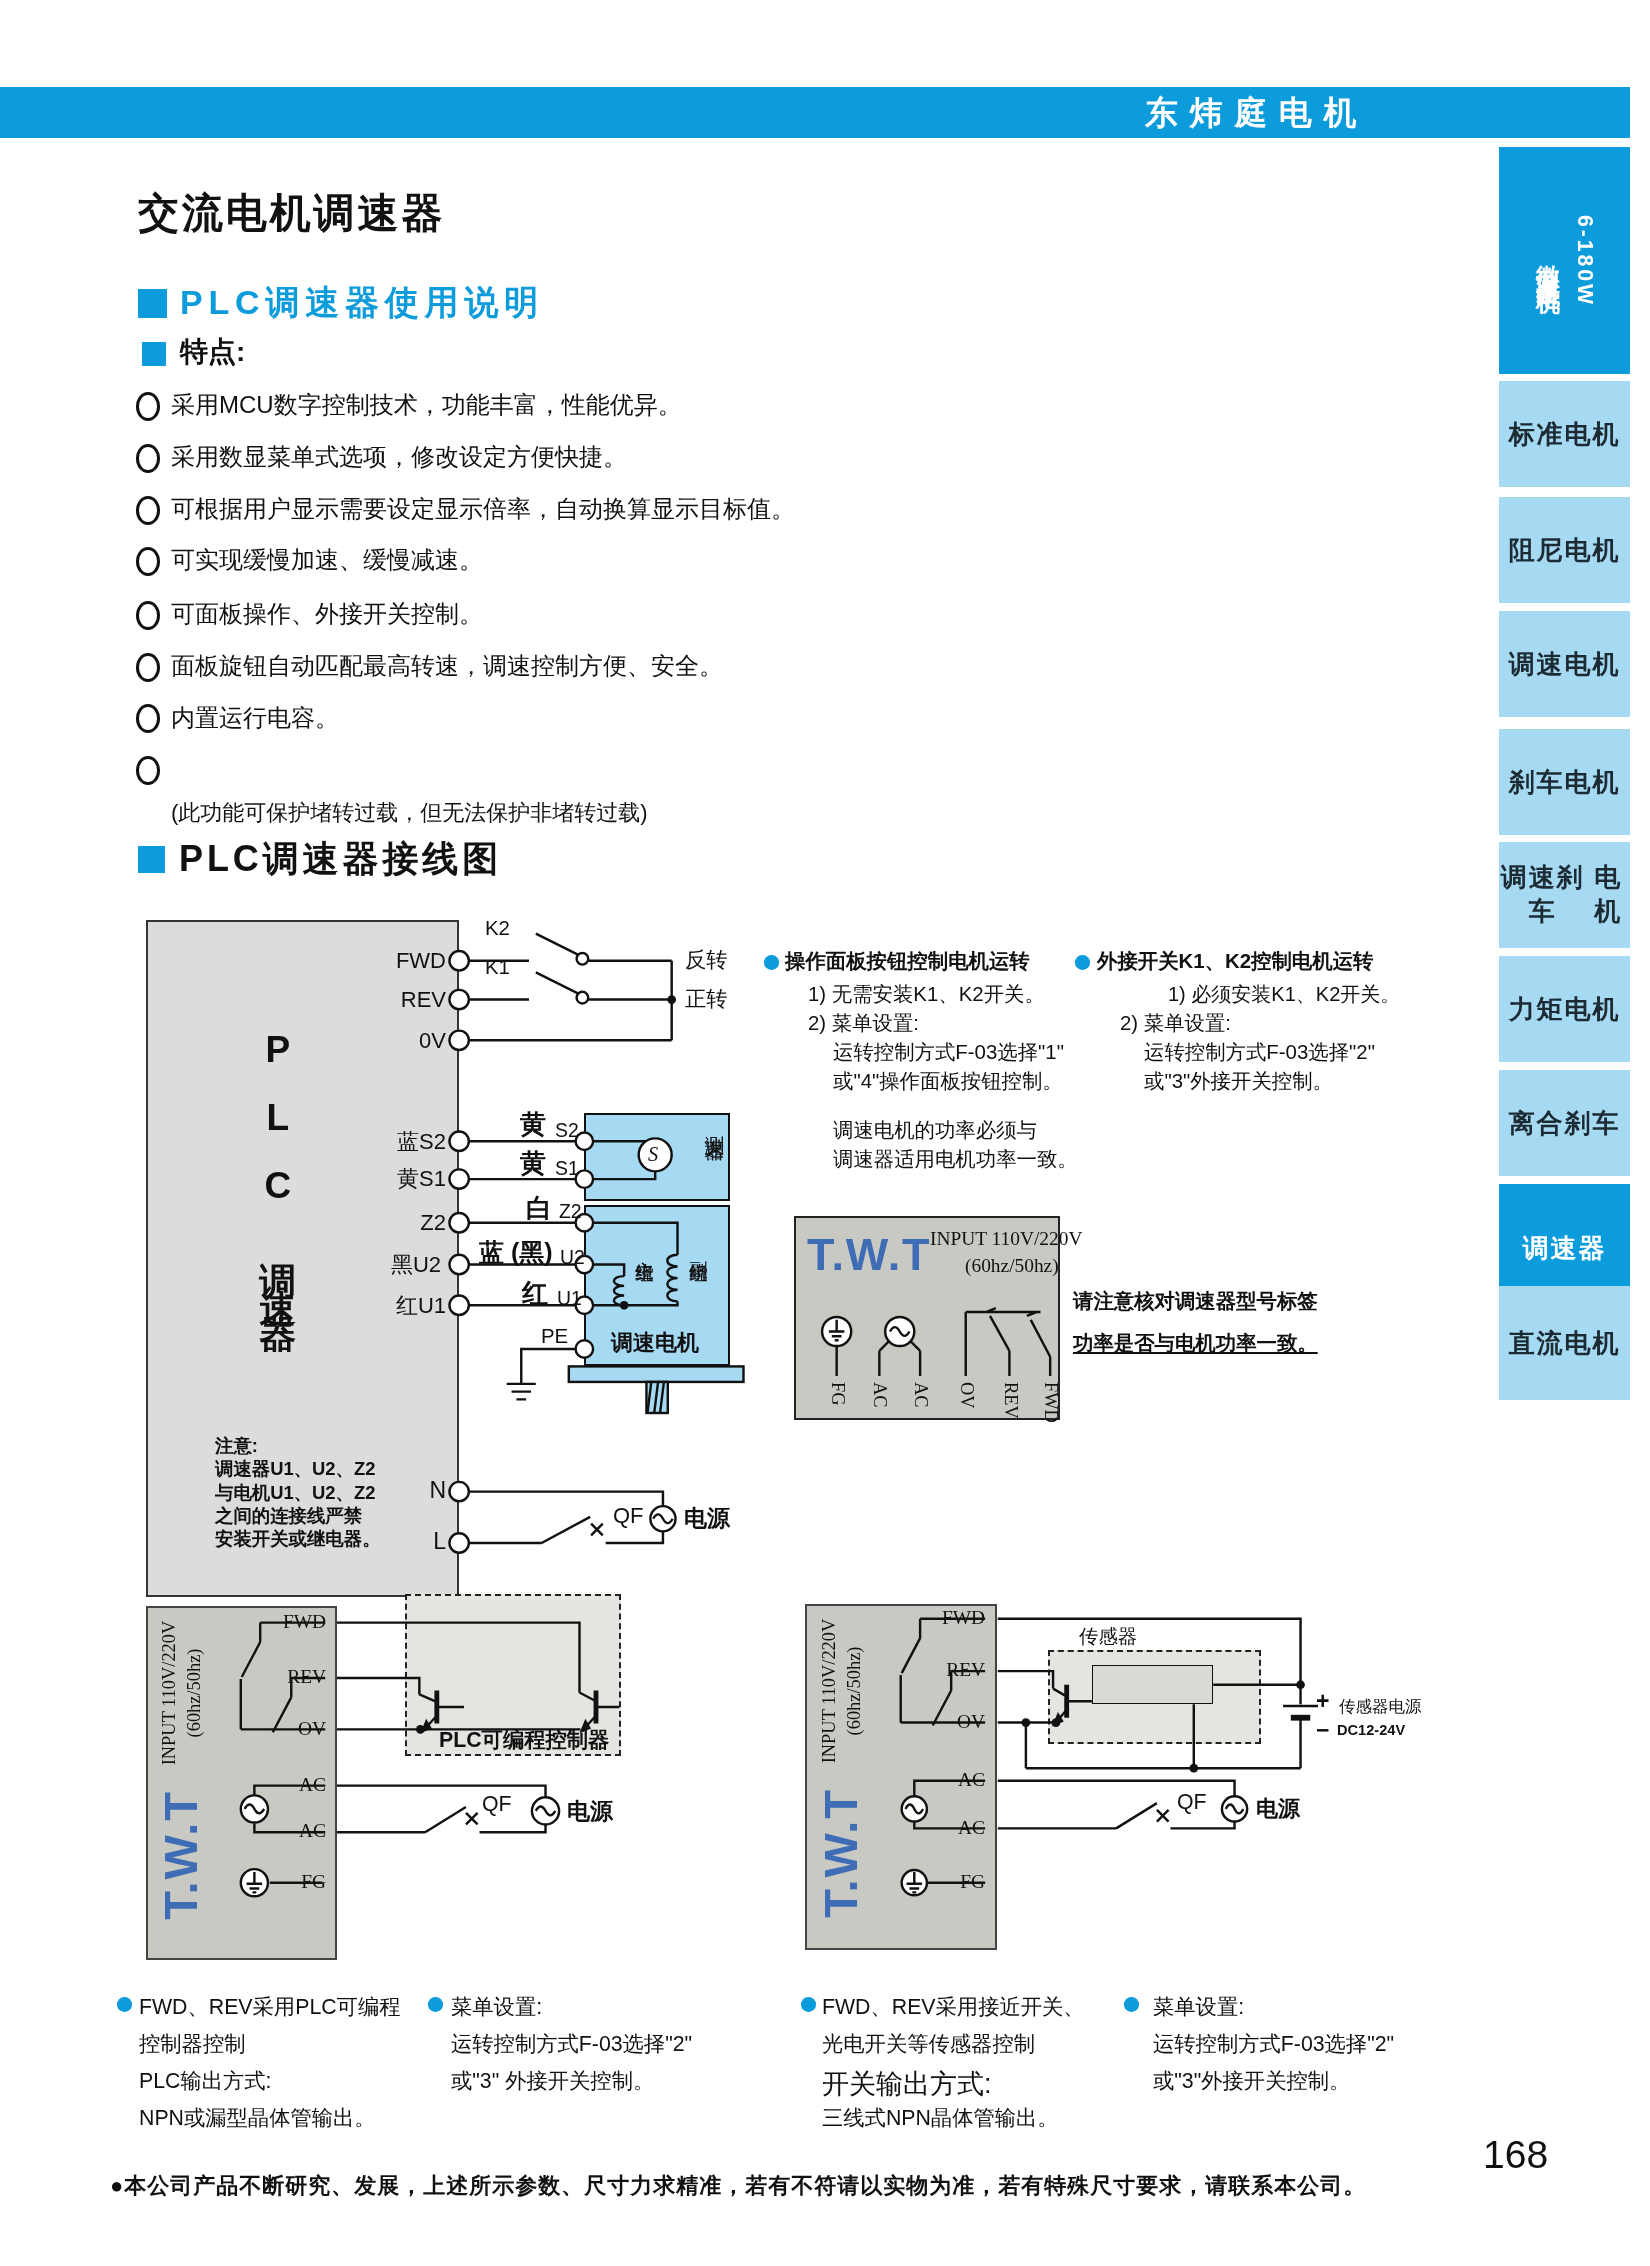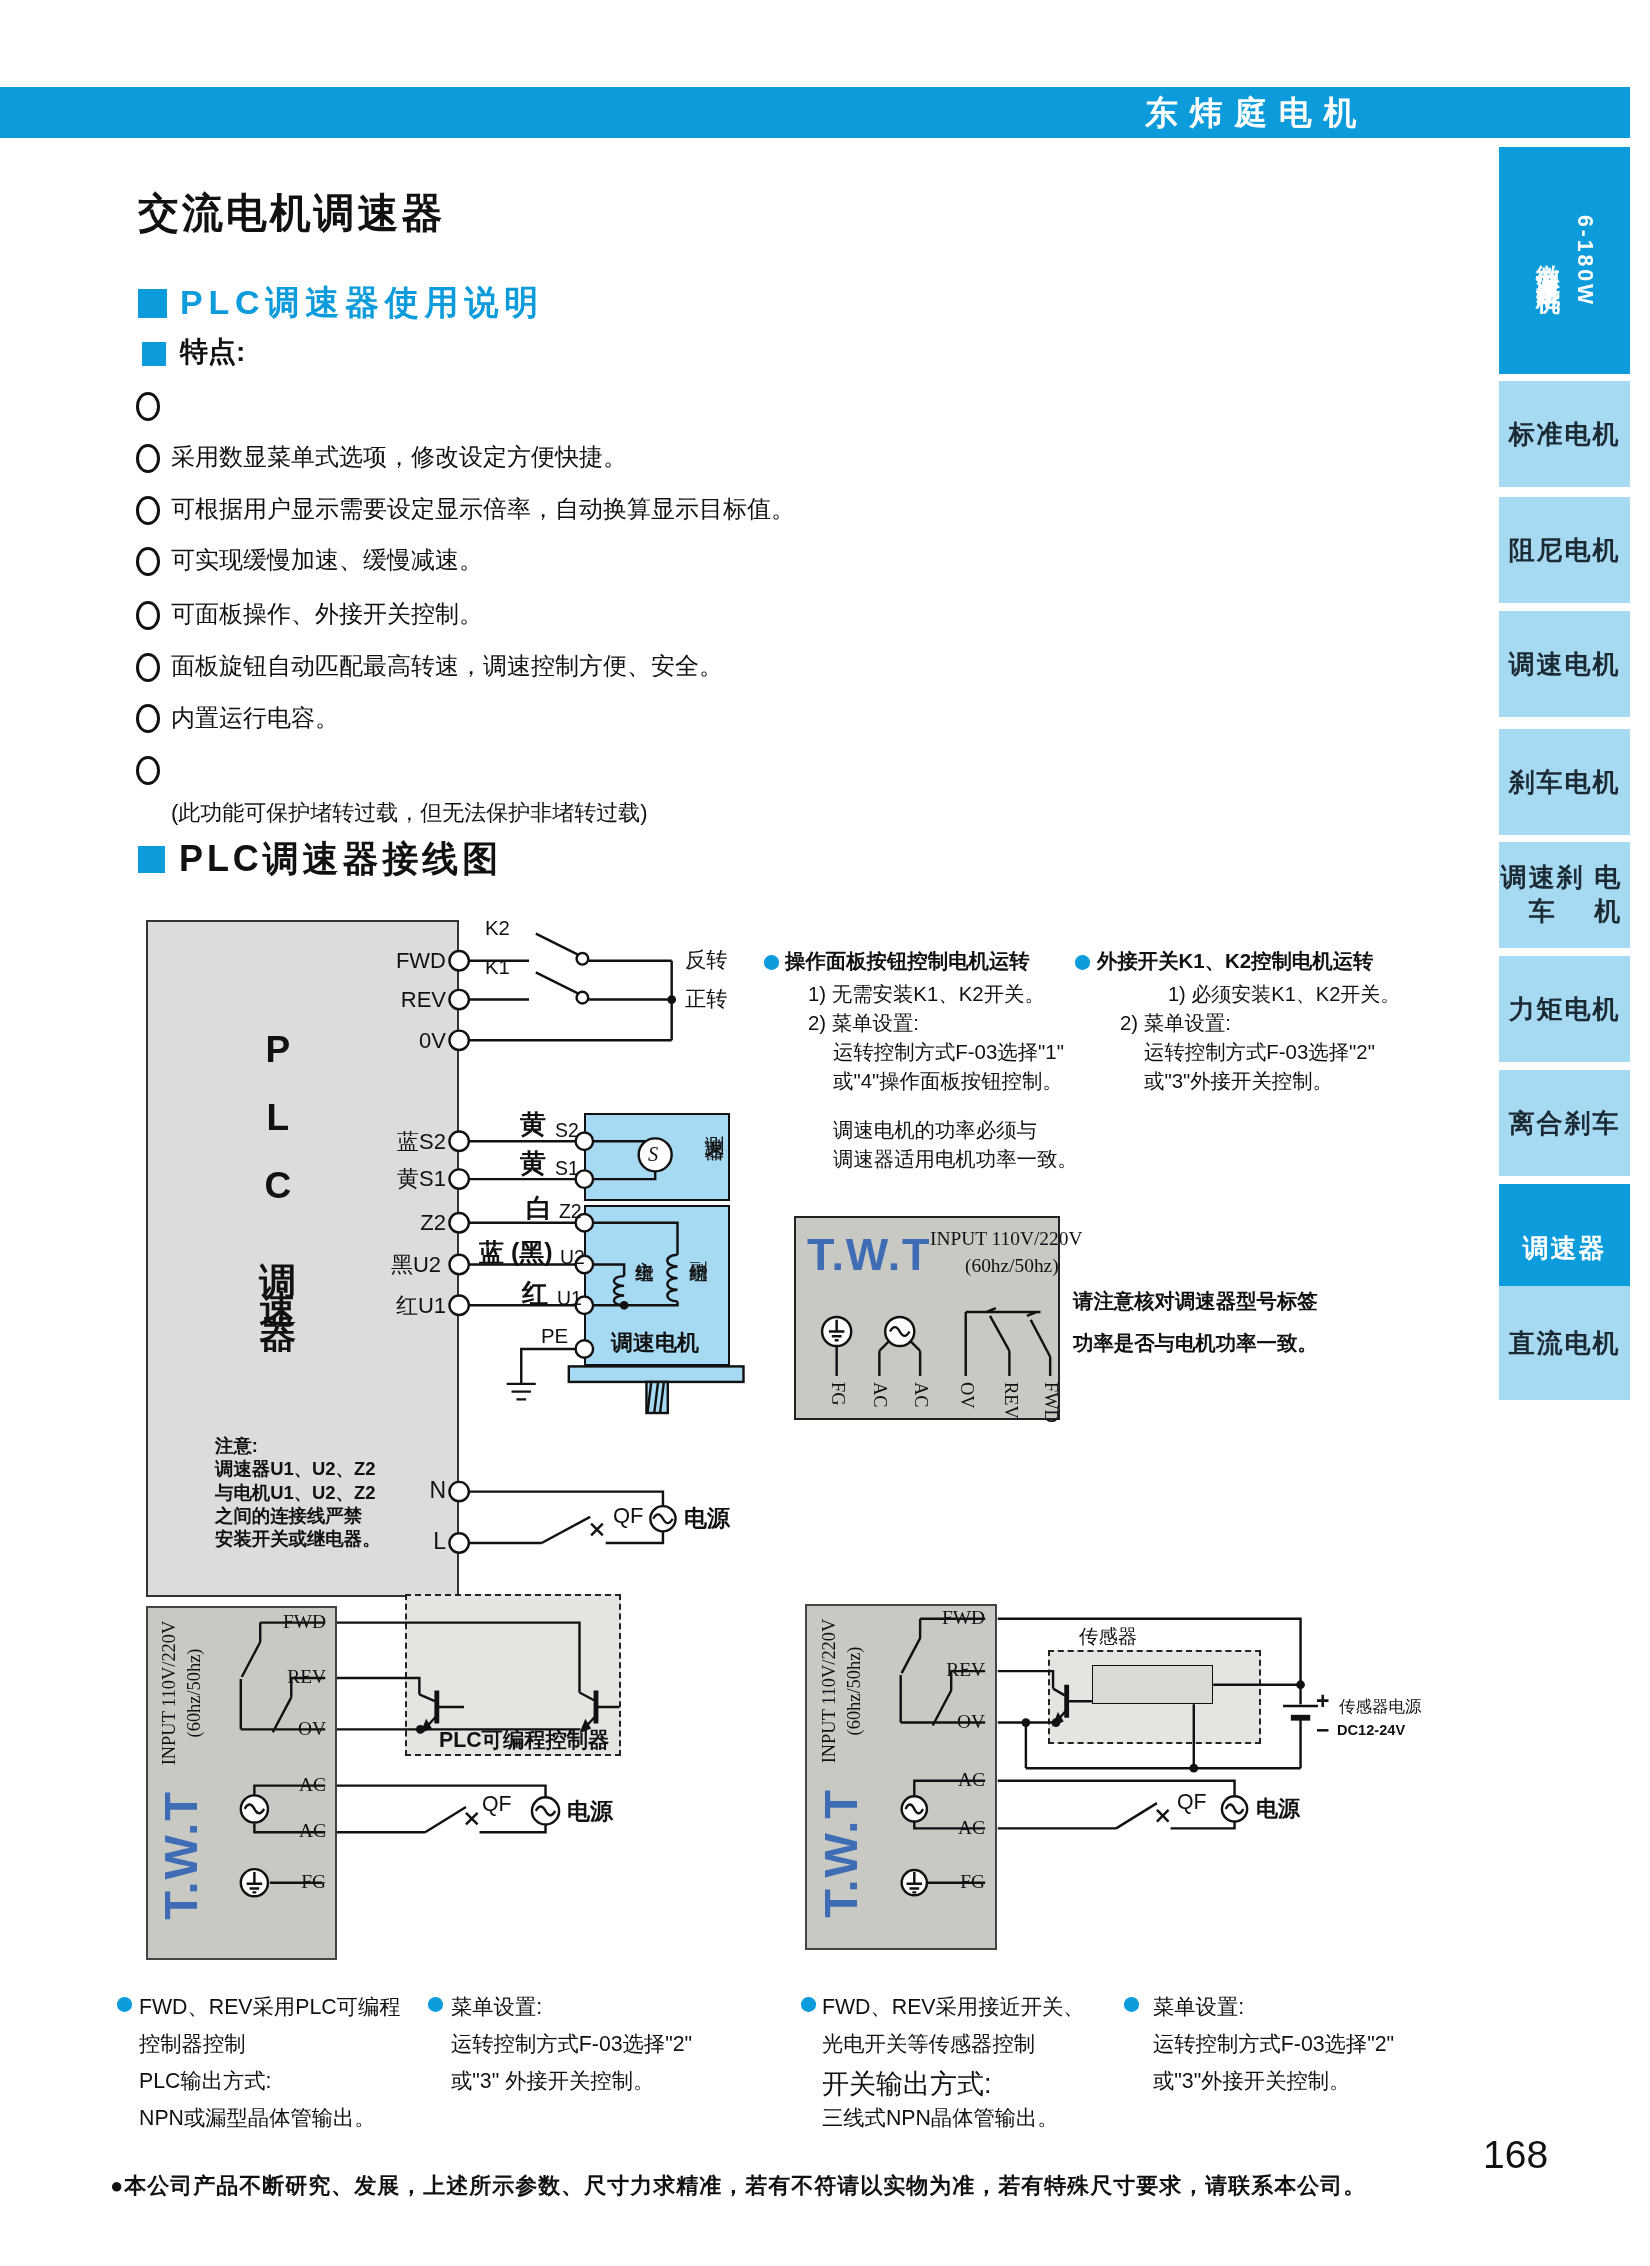--- a/index.html
+++ b/index.html
@@ -63,20 +63,21 @@
     <span>直流电机</span>
     </div>
 
   <div class="lbl" style="left:138px;top:188px;font-size:41px;font-weight:bold;letter-spacing:2.9px;">交流电机调速器</div>
   <div class="sq" style="left:138px;top:289px;width:29px;height:29px;"></div>
   <div class="lbl" style="left:180px;top:281px;font-size:34px;font-weight:bold;letter-spacing:5.8px;color:#0c9bdb;">PLC调速器使用说明</div>
   <div class="sq" style="left:142px;top:342px;width:24px;height:24px;"></div>
   <div class="lbl" style="left:180px;top:334px;font-size:28px;font-weight:bold;">特点:</div>
 
   <div class="oring" style="left:136px;top:392px;"></div>
+  <div class="lbl" style="left:171px;top:390px;font-size:24px;">采用MCU数字控制技术，功能丰富，性能优异。</div>
   <div class="oring" style="left:136px;top:444px;"></div>
   <div class="lbl" style="left:171px;top:442px;font-size:24px;">采用数显菜单式选项，修改设定方便快捷。</div>
   <div class="oring" style="left:136px;top:496px;"></div>
   <div class="lbl" style="left:171px;top:494px;font-size:24px;">可根据用户显示需要设定显示倍率，自动换算显示目标值。</div>
   <div class="oring" style="left:136px;top:547px;"></div>
   <div class="lbl" style="left:171px;top:545px;font-size:24px;">可实现缓慢加速、缓慢减速。</div>
   <div class="oring" style="left:136px;top:601px;"></div>
   <div class="lbl" style="left:171px;top:599px;font-size:24px;">可面板操作、外接开关控制。</div>
   <div class="oring" style="left:136px;top:653px;"></div>
   <div class="lbl" style="left:171px;top:651px;font-size:24px;">面板旋钮自动匹配最高转速，调速控制方便、安全。</div>
@@ -256,21 +257,21 @@
   <div class="lbl twtblue" style="left:807px;top:1227px;font-size:45px;letter-spacing:1.9px;">T.W.T</div>
   <div class="lbl serif" style="left:930px;top:1227px;font-size:19.4px;">INPUT 110V/220V</div>
   <div class="lbl serif" style="left:965px;top:1254px;font-size:19.4px;">(60hz/50hz)</div>
   <div class="lbl vtext serif" style="left:826px;top:1382px;font-size:18.4px;">FG</div>
   <div class="lbl vtext serif" style="left:868px;top:1382px;font-size:18.4px;">AC</div>
   <div class="lbl vtext serif" style="left:909px;top:1382px;font-size:18.4px;">AC</div>
   <div class="lbl vtext serif" style="left:955px;top:1382px;font-size:18.4px;">OV</div>
   <div class="lbl vtext serif" style="left:999px;top:1382px;font-size:18.4px;">REV</div>
   <div class="lbl vtext serif" style="left:1039px;top:1382px;font-size:18.4px;">FWD</div>
   <div class="lbl" style="left:1073px;top:1289px;font-size:20.4px;font-weight:600;">请注意核对调速器型号标签</div>
-  <div class="lbl" style="left:1073px;top:1331px;font-size:20.4px;font-weight:600;">功率是否与电机功率一致。</div>
+  <div class="lbl" style="left:1073px;top:1331px;font-size:20.4px;font-weight:600;text-decoration:underline;">功率是否与电机功率一致。</div>
 
   <div class="vup twtblue" style="left:180px;top:1855px;font-size:47px;letter-spacing:1.9px;">T.W.T</div>
   <div class="vup serif" style="left:182px;top:1693px;font-size:18.4px;line-height:25px;text-align:center;">
     <div>INPUT 110V/220V</div>
     <div>(60hz/50hz)</div>
   </div>
   <div class="lbl serif" style="left:277px;top:1610px;width:49px;text-align:right;font-size:19.4px;">FWD</div>
   <div class="lbl serif" style="left:277px;top:1665px;width:49px;text-align:right;font-size:19.4px;">REV</div>
   <div class="lbl serif" style="left:277px;top:1717px;width:49px;text-align:right;font-size:19.4px;">OV</div>
   <div class="lbl serif" style="left:277px;top:1773px;width:49px;text-align:right;font-size:19.4px;">AC</div>

